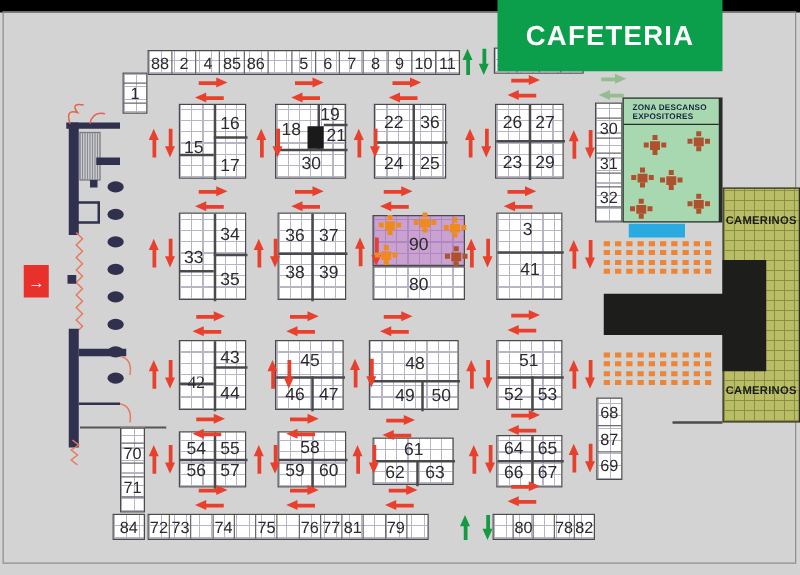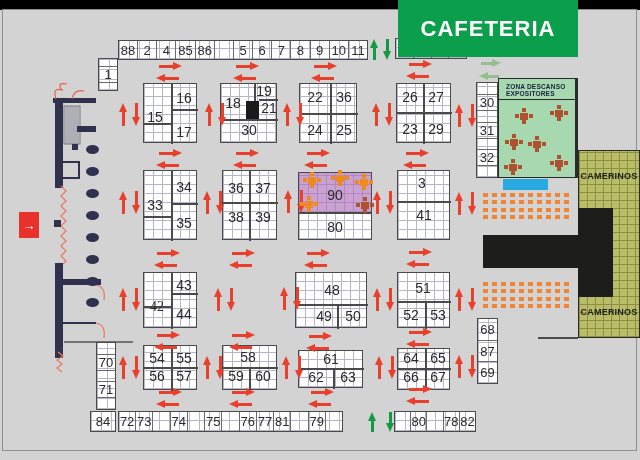--- a/index.html
+++ b/index.html
@@ -333,20 +333,27 @@
         <div class="blabel" style="left: 26px; top: 44px;">41</div>
       </div>
       <div class="block" style="position: absolute; left: 143px; top: 272px; width: 54px; height: 56px;">
         <div class="divider" style="position: absolute; left: 27px; top: 0px; width: 1.5px; height: 56px;"></div>
         <div class="divider" style="position: absolute; left: 27px; top: 20px; width: 27px; height: 1.5px;"></div>
         <div class="divider" style="position: absolute; left: 0px; top: 33px; width: 27px; height: 1.5px;"></div>
         <div class="blabel" style="left: 13px; top: 34px; font-family: Liberation Serif, serif;">42</div>
         <div class="blabel" style="left: 40px; top: 12px;">43</div>
         <div class="blabel" style="left: 40px; top: 41px;">44</div>
       </div>
+      <div class="block" style="position: absolute; left: 220px; top: 272px; width: 55px; height: 56px;">
+        <div class="divider" style="position: absolute; left: 0px; top: 28px; width: 55px; height: 1.5px;"></div>
+        <div class="divider" style="position: absolute; left: 28px; top: 28px; width: 1.5px; height: 28px;"></div>
+        <div class="blabel" style="left: 27px; top: 15px;">45</div>
+        <div class="blabel" style="left: 15px; top: 42px;">46</div>
+        <div class="blabel" style="left: 42px; top: 42px;">47</div>
+      </div>
       <div class="block" style="position: absolute; left: 295px; top: 272px; width: 72px; height: 56px;">
         <div class="divider" style="position: absolute; left: 0px; top: 31px; width: 72px; height: 1.5px;"></div>
         <div class="divider" style="position: absolute; left: 41px; top: 31px; width: 1.5px; height: 25px;"></div>
         <div class="blabel" style="left: 36px; top: 17px;">48</div>
         <div class="blabel" style="left: 28px; top: 43px;">49</div>
         <div class="blabel" style="left: 57px; top: 43px;">50</div>
       </div>
       <div class="block" style="position: absolute; left: 397px; top: 272px; width: 53px; height: 56px;">
         <div class="divider" style="position: absolute; left: 0px; top: 28px; width: 53px; height: 1.5px;"></div>
         <div class="divider" style="position: absolute; left: 27px; top: 28px; width: 1.5px; height: 28px;"></div>

